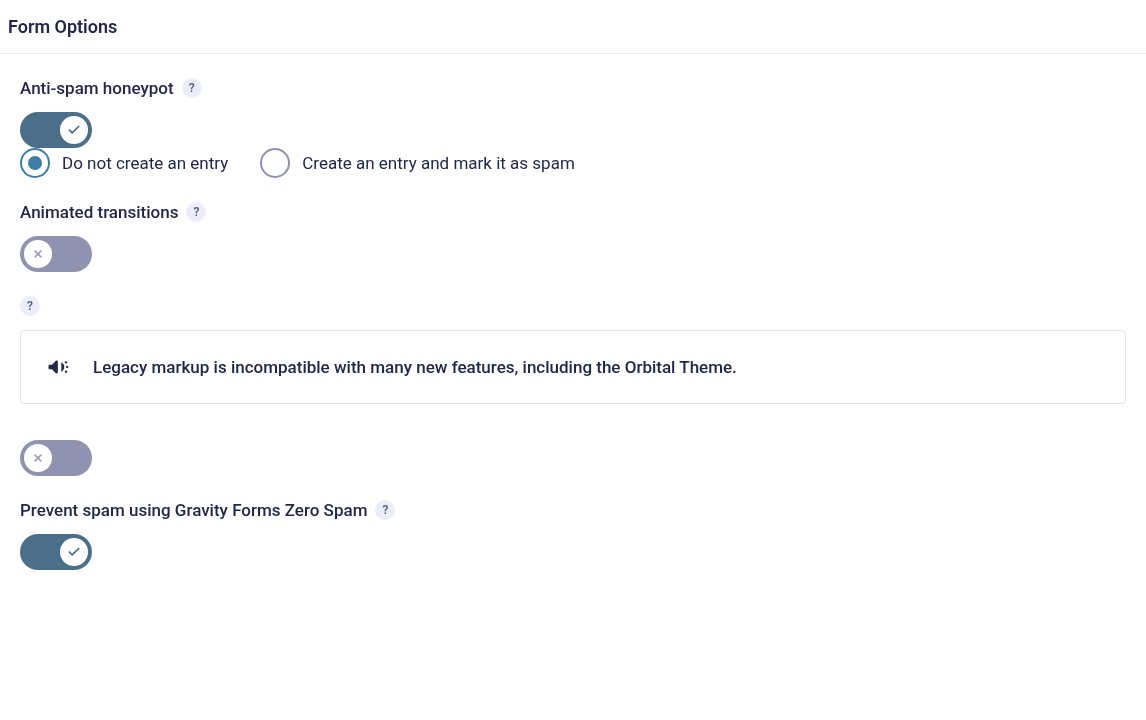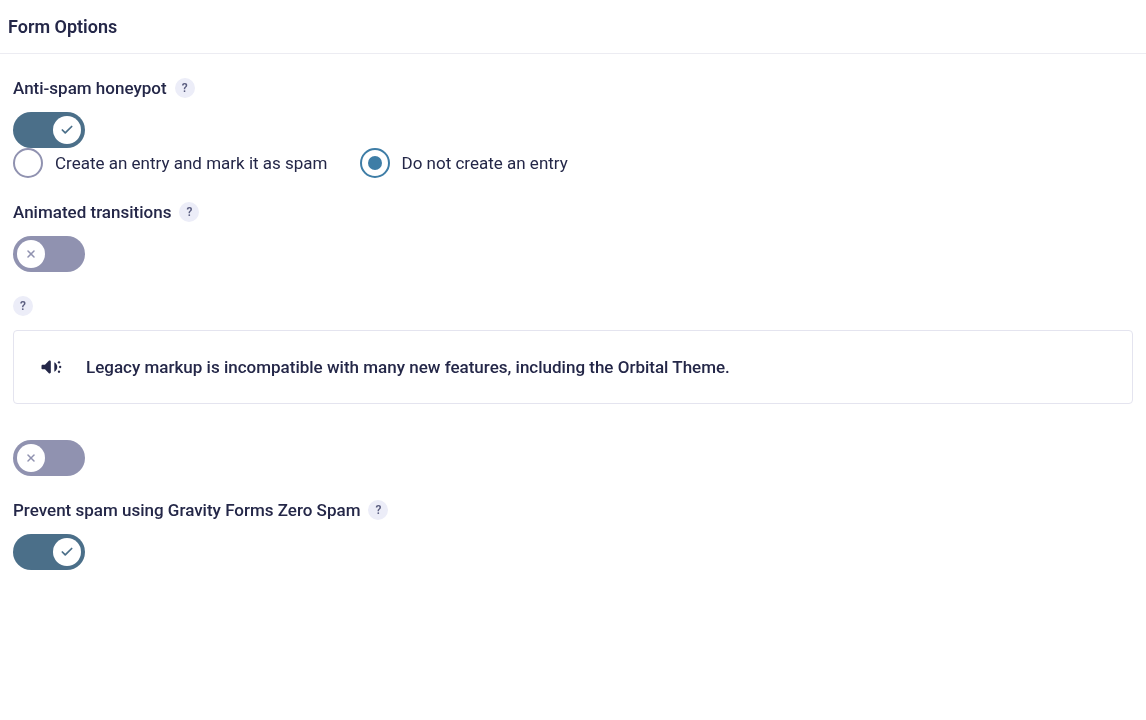--- a/index.html
+++ b/index.html
@@ -16,21 +16,21 @@
     .section-header {
       padding: 16px 8px;
       border-bottom: 1px solid #ececf2;
     }
     .section-title {
       font-size: 18px;
       font-weight: 600;
       color: #242748;
     }
     .content {
-      padding: 24px 13px;
+      padding: 24px 20px;
     }
     .field {
       margin-bottom: 24px;
     }
     .field-label-row {
       display: flex;
       align-items: center;
       gap: 8px;
       margin-bottom: 14px;
     }
@@ -158,28 +158,28 @@
     </div>
     <div class="toggle on">
       <div class="toggle-knob">
         <svg width="14" height="14" viewBox="0 0 24 24" fill="none" stroke="#4b6f89" stroke-width="3" stroke-linecap="round" stroke-linejoin="round">
             <polyline points="20 6 9 17 4 12"></polyline>
           </svg>
       </div>
     </div>
     <div class="radio-row">
       <div class="radio-option">
-        <div class="radio-circle"></div>
-        <span class="radio-label">Create an entry and mark it as spam</span>
-      </div>
-      <div class="radio-option">
         <div class="radio-circle selected">
           <div class="radio-dot"></div>
         </div>
         <span class="radio-label">Do not create an entry</span>
+      </div>
+      <div class="radio-option">
+        <div class="radio-circle"></div>
+        <span class="radio-label">Create an entry and mark it as spam</span>
       </div>
     </div>
   </div>
 
   <div class="field">
     <div class="field-label-row">
       <span class="field-label">Animated transitions</span>
       <span class="help-badge">?</span>
     </div>
     <div class="toggle off">

